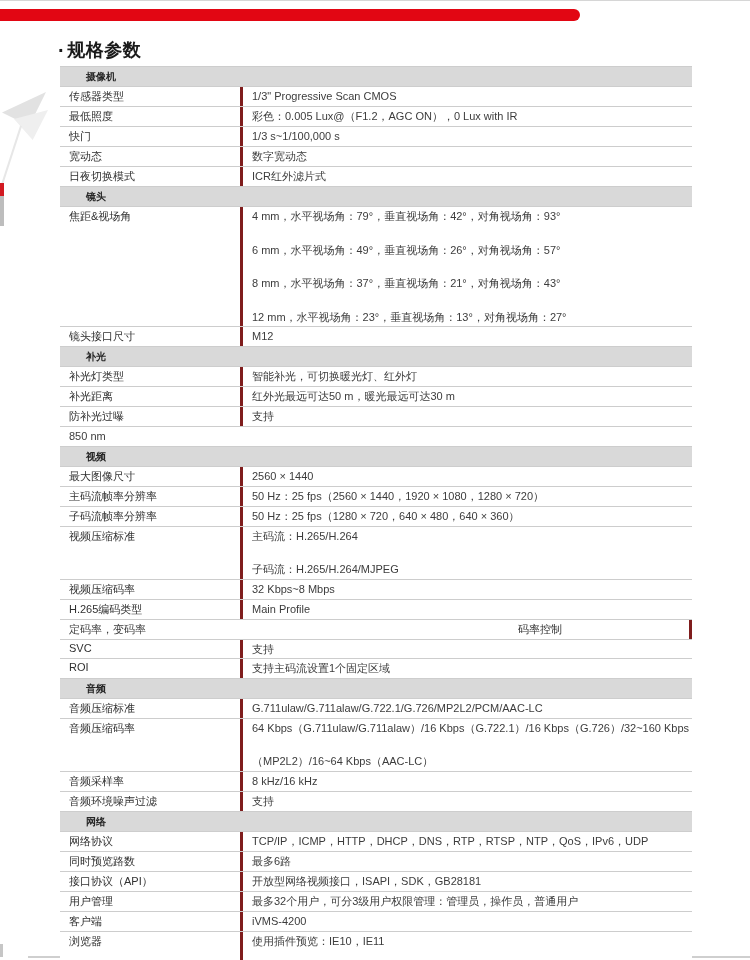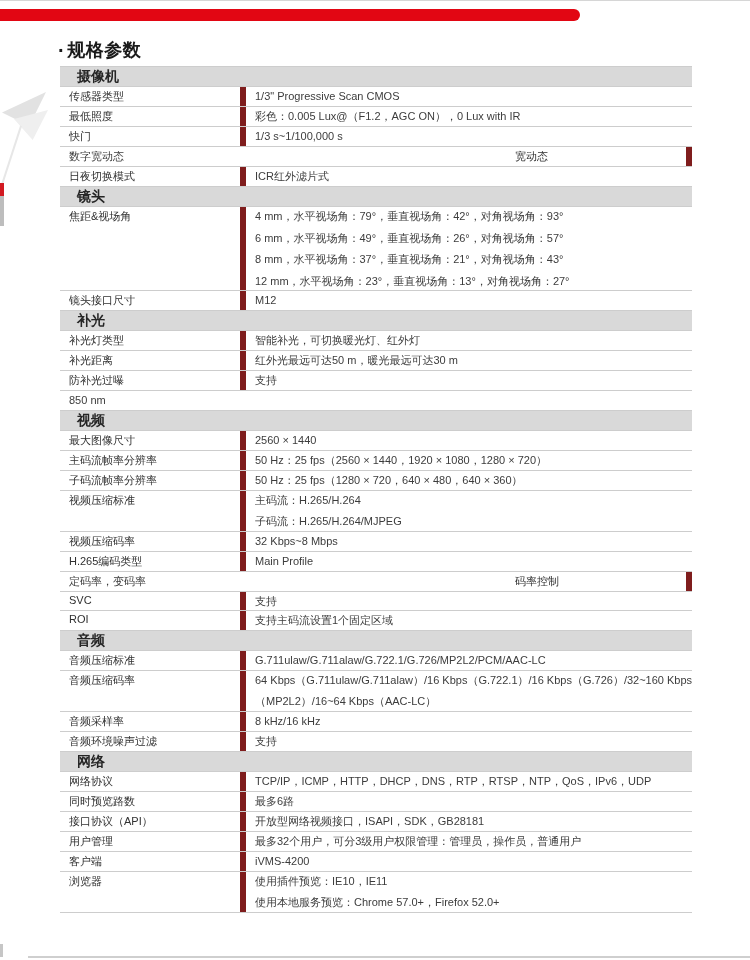--- a/index.html
+++ b/index.html
@@ -30,32 +30,32 @@
     font-size:18px; font-weight:bold; color:#1a1a1a; letter-spacing:0.5px;
     display:flex; align-items:center;
   }
   .doc-title .bullet { font-size:20px; margin-right:2px; line-height:18px; }
 
   .spec-table {
     position:absolute; left:60px; top:66px; width:632px;
     border-top:1px solid #cdcdcd; font-size:11px;
   }
   .section-header {
-    background:#d9d9d9; color:#262626; font-weight:bold; font-size:14px;
-    line-height:19px; height:19px; padding-left:17px;
+    background:#d9d9d9; color:#262626; font-weight:bold; font-size:10px;
+    line-height:19px; height:19px; padding-left:26px;
     border-bottom:1px solid #cdcdcd;
   }
   .row { display:flex; border-bottom:1px solid #cdcdcd; background:#ffffff; }
   .cell { padding:2px 6px 2px 9px; }
   .cell.label {
-    width:165px; flex:0 0 165px; border-right:6px solid #7f1d1d; color:#303030;
+    width:165px; flex:0 0 165px; border-right:3px solid #7f1d1d; color:#303030;
   }
   .cell.value { flex:1; color:#3c3c3c; }
   .line { line-height:14.5px; white-space:nowrap; }
-  .line + .line { margin-top:7px; }
+  .line + .line { margin-top:19px; }
 </style>
 </head>
 <body>
 
 <div class="page">
   <div class="top-hairline"></div>
   <div class="top-red-bar"></div>
 
   <div class="watermark">
     <div class="wm-tri1"></div>
@@ -86,24 +86,24 @@
           <div class="line">彩色：0.005 Lux@（F1.2，AGC ON），0 Lux with IR</div>
         </div>
       </div>
       <div class="row">
         <div class="cell label">快门</div>
         <div class="cell value">
           <div class="line">1/3 s~1/100,000 s</div>
         </div>
       </div>
       <div class="row">
+        <div class="cell label">宽动态</div>
         <div class="cell value">
           <div class="line">数字宽动态</div>
         </div>
-        <div class="cell label">宽动态</div>
       </div>
       <div class="row">
         <div class="cell label">日夜切换模式</div>
         <div class="cell value">
           <div class="line">ICR红外滤片式</div>
         </div>
       </div>
       <div class="section-header">镜头</div>
       <div class="row">
         <div class="cell label">焦距&amp;视场角</div>

